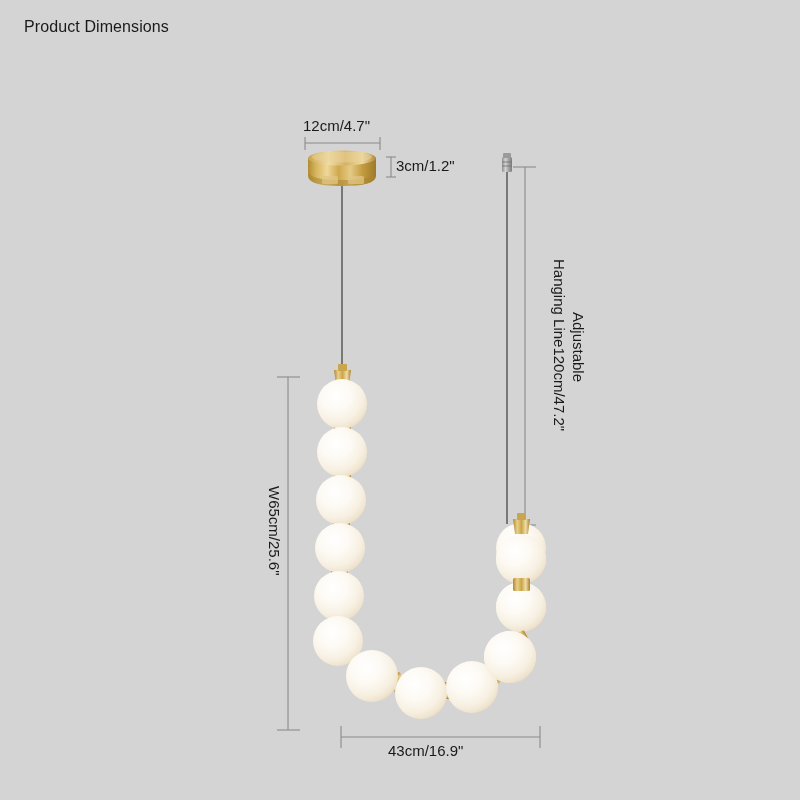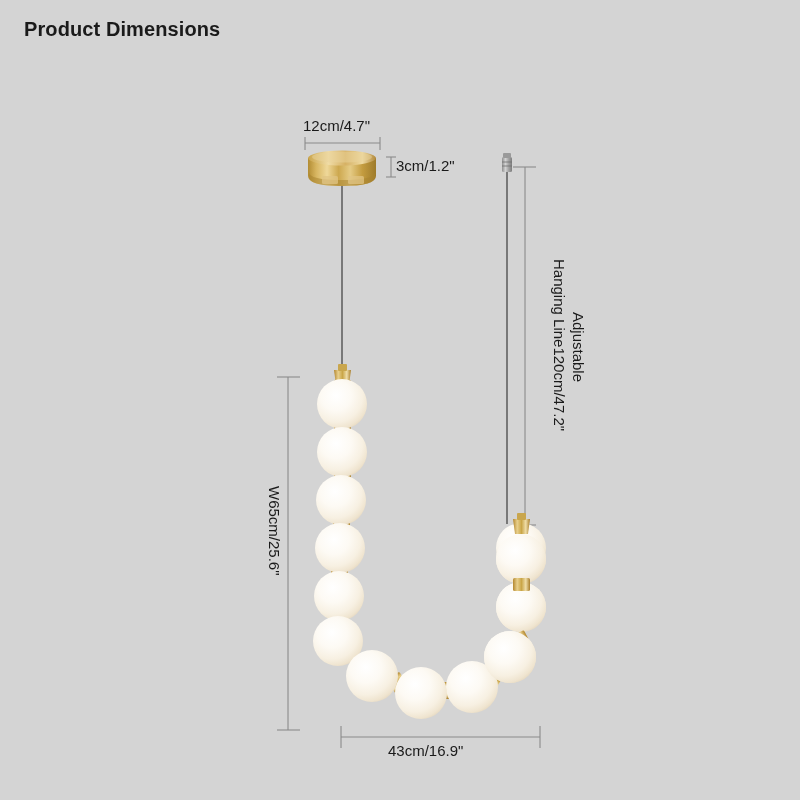--- a/index.html
+++ b/index.html
@@ -16,22 +16,22 @@
   #stage {
     position: relative;
     width: 800px;
     height: 800px;
     background: #d4d4d4;
   }
   #page-title {
     position: absolute;
     left: 24px;
     top: 18px;
-    font-size: 20px;
-    font-weight: bold;
+    font-size: 16px;
+    font-weight: normal;
     color: #1a1a1a;
     letter-spacing: 0.1px;
     white-space: nowrap;
   }
   #fixture-svg {
     position: absolute;
     left: 0;
     top: 0;
   }
   .dim-label {

